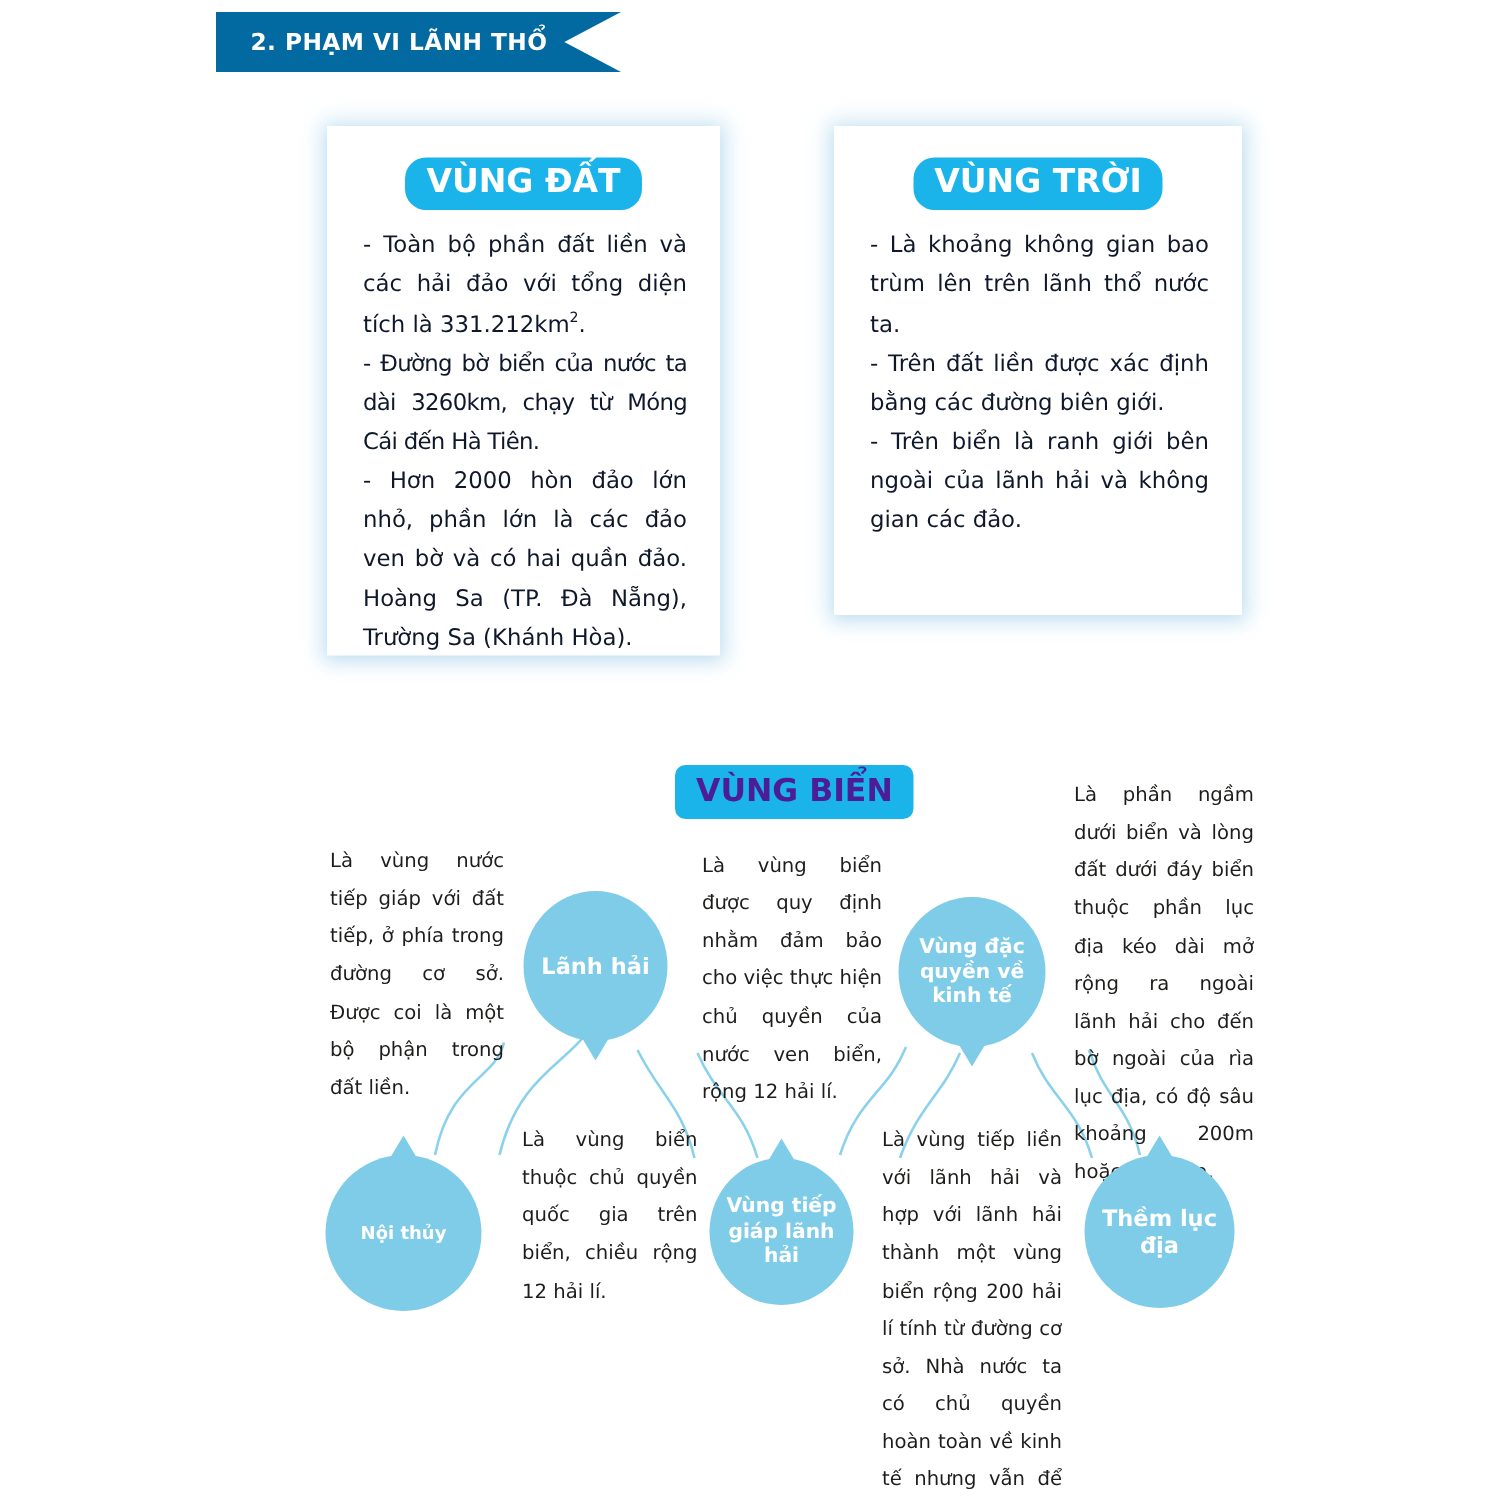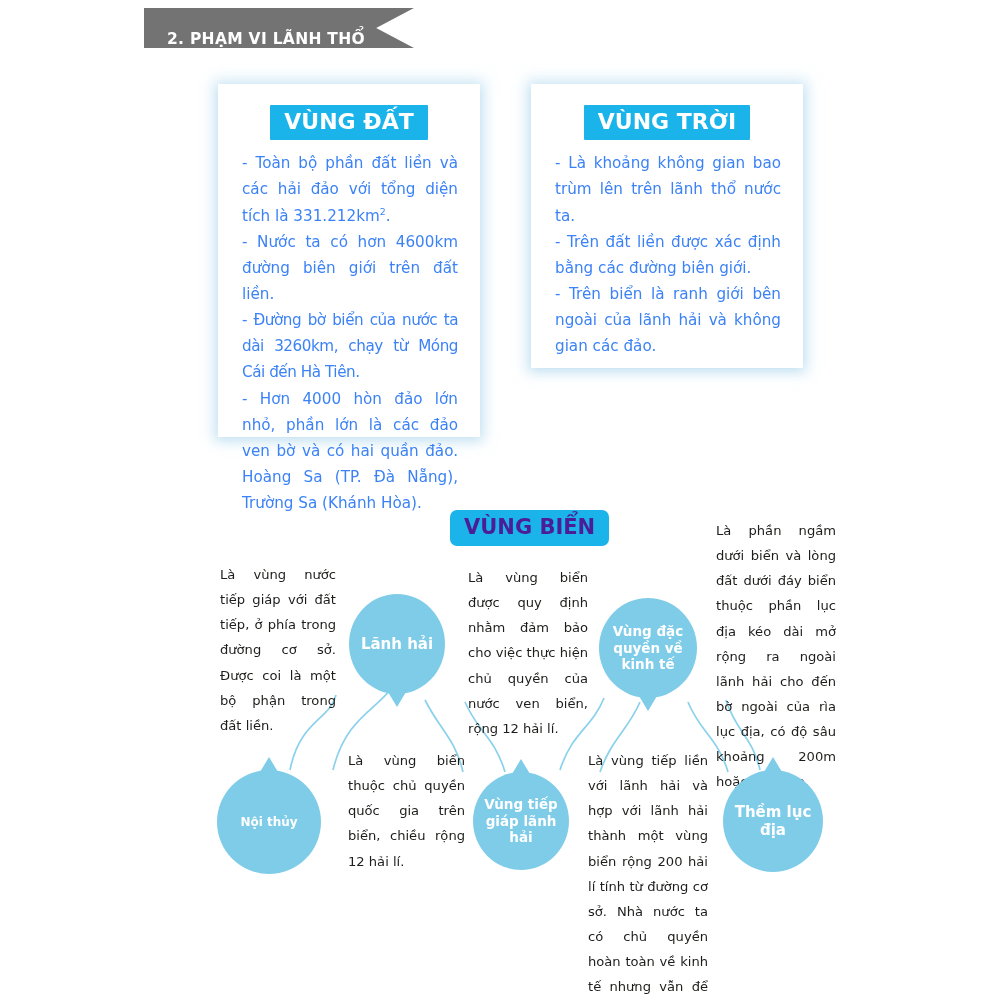--- a/index.html
+++ b/index.html
@@ -9,55 +9,55 @@
     font-family:"DejaVu Sans","Liberation Sans",sans-serif;
     position:relative;
     overflow:hidden;
   }
   .page{position:absolute;inset:0;}
 
   
   .banner{
     position:absolute;left:144px;top:8px;
     width:270px;height:40px;
-    background:#737373;
-    display:flex;align-items:flex-end;justify-content:center;
+    background:#0369a1;
+    display:flex;align-items:center;justify-content:center;
     -webkit-clip-path:polygon(0 0,100% 0,86% 50%,100% 100%,0 100%);
     clip-path:polygon(0 0,100% 0,86% 50%,100% 100%,0 100%);
   }
   .banner-text{
     color:#ffffff;font-weight:bold;font-size:15.5px;
     letter-spacing:.3px;margin-right:26px;white-space:nowrap;
   }
 
   
   .card{
     position:absolute;
     background:#ffffff;
     box-shadow:0 0 14px 5px rgba(150,205,235,.35),
                0 2px 10px rgba(120,180,220,.30);
   }
   #card-dat{left:218px;top:84px;width:262px;height:353px;}
-  #card-troi{left:531px;top:84px;width:272px;height:284px;}
+  #card-troi{left:556px;top:84px;width:272px;height:326px;}
 
   .card-title{
     background:#1ab4ea;color:#ffffff;
     font-weight:bold;font-size:22px;
     display:inline-block;
     padding:4px 14px 6px 14px;
-    border-radius:1px;
+    border-radius:14px;
     white-space:nowrap;
     line-height:1.15;
   }
   .card-title-wrap{text-align:center;margin-top:21px;}
   .card-body{
     padding:10px 22px 0 24px;
     font-size:15.2px;
     line-height:1.72;
-    color:#3b82f6;
+    color:#0f172a;
     text-align:justify;
     text-justify:inter-word;
   }
   .card-body p{margin:0;}
   .tight{letter-spacing:-0.45px;}
   sup{font-size:.62em;vertical-align:super;}
 
   
   #bien-title{
     position:absolute;left:450px;top:510px;
@@ -116,23 +116,22 @@
   <div class="banner">
     <span class="banner-text">2. PHẠM VI LÃNH THỔ</span>
   </div>
 
   <div class="card" id="card-dat">
     <div class="card-title-wrap">
       <span class="card-title">VÙNG ĐẤT</span>
     </div>
     <div class="card-body">
       <p><span> - Toàn bộ phần đất liền và các hải đảo với tổng diện tích là 331.212km</span><sup>2</sup><span>.</span></p>
-      <p>- Nước ta có hơn 4600km đường biên giới trên đất liền.</p>
       <p class="tight">- Đường bờ biển của nước ta dài 3260km, chạy từ Móng Cái đến Hà Tiên.</p>
-      <p>- Hơn 4000 hòn đảo lớn nhỏ, phần lớn là các đảo ven bờ và có hai quần đảo. Hoàng Sa (TP. Đà Nẵng), Trường Sa (Khánh Hòa).</p>
+      <p>- Hơn 2000 hòn đảo lớn nhỏ, phần lớn là các đảo ven bờ và có hai quần đảo. Hoàng Sa (TP. Đà Nẵng), Trường Sa (Khánh Hòa).</p>
     </div>
   </div>
 
   <div class="card" id="card-troi">
     <div class="card-title-wrap">
       <span class="card-title">VÙNG TRỜI</span>
     </div>
     <div class="card-body">
       <p>- Là khoảng không gian bao trùm lên trên lãnh thổ nước ta.</p>
       <p>- Trên đất liền được xác định bằng các đường biên giới.</p>

